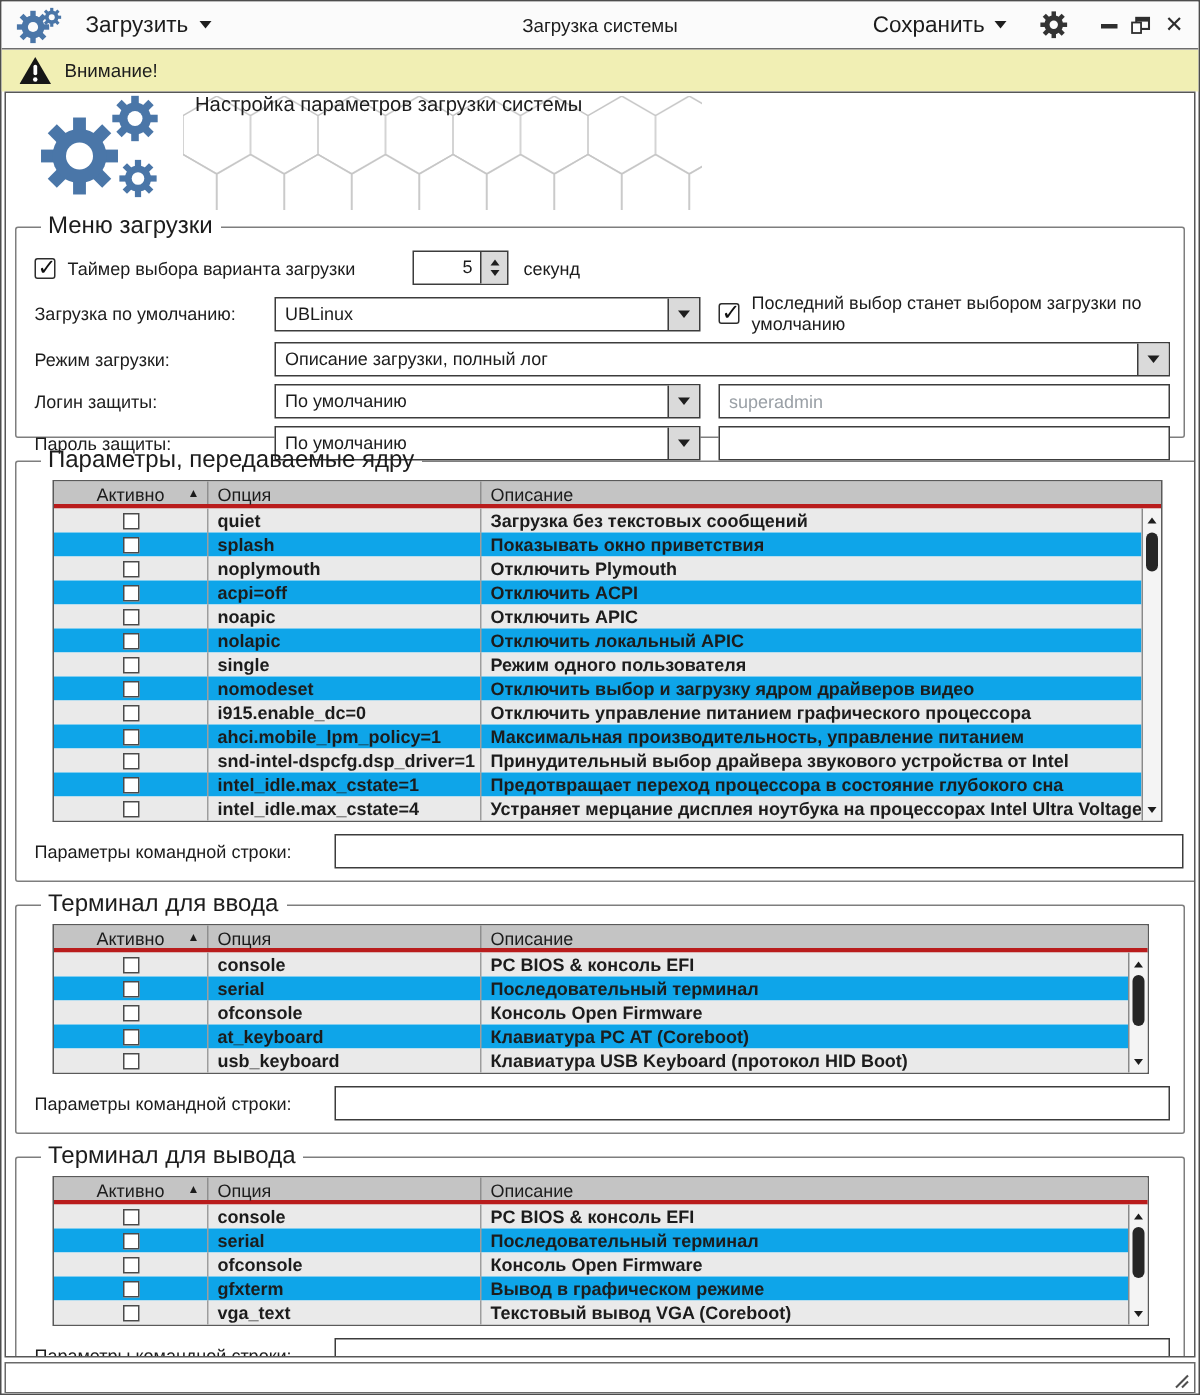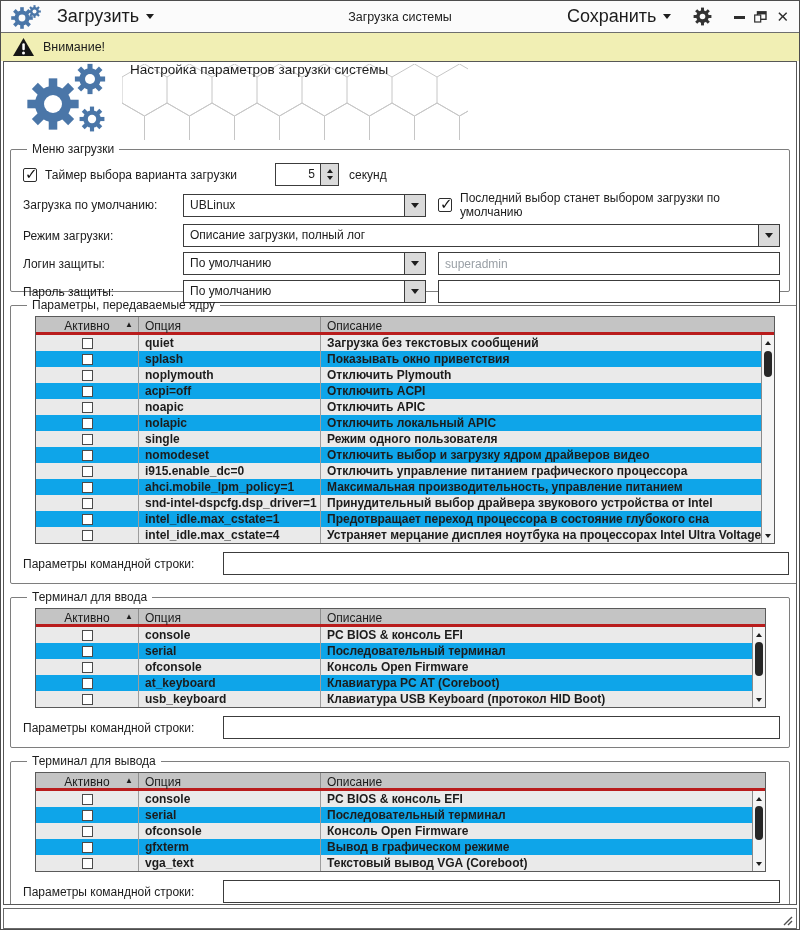--- a/index.html
+++ b/index.html
@@ -6,51 +6,51 @@
   html,body { margin:0; padding:0; }
   body {
     width:800px; height:930px;
     font-family:"Liberation Sans","DejaVu Sans",sans-serif;
     font-size:12px; color:#1c1c1c; background:#fff;
     border:1px solid #4d4d4d; overflow:hidden; position:relative;
   }
   
   .topbar { height:32px; background:#fbfbfb; border-bottom:1px solid #6e6e6e;
             display:flex; align-items:center; padding:0 10px; gap:10px; position:relative; }
-  .tb-btn { display:flex; align-items:center; gap:7px; padding:4px 6px; cursor:default; font-size:18px; }
+  .tb-btn { display:flex; align-items:center; gap:7px; padding:4px 6px; cursor:default; font-size:15px; }
   .arr-down { width:0; height:0; border-left:4.5px solid transparent; border-right:4.5px solid transparent; border-top:5.5px solid #1e1e1e; }
   .topbar-title { position:absolute; left:0; right:0; text-align:center; font-size:12.5px; pointer-events:none; }
   .tb-right { margin-left:auto; display:flex; align-items:center; gap:16px; z-index:1; }
   .winbtns { display:flex; align-items:center; gap:9px; margin-left:6px; }
   .ic-min { width:11px; height:2.5px; background:#2e2e2e; display:inline-block; margin-top:2px; }
   .ic-close { font-size:15px; color:#2e2e2e; line-height:1; }
   
   .warnbar { height:28px; background:#f1efb4; display:flex; align-items:center; gap:9px; padding:0 2px 0 12px; }
   .warnbar .wtext { font-size:12.5px; }
   
   .panel { margin:0 2px; border:1px solid #575757; height:844px; background:#fff; overflow:hidden; }
   
   .hdr { height:80px; position:relative; display:flex; }
   .hdr .logo { margin-left:16px; flex:0 0 auto; z-index:1; }
   .hex-bg { position:absolute; left:118px; top:2px; }
   .hdr-title { position:relative; z-index:1; margin-left:18px; font-size:13.5px; }
   
   fieldset { border:1px solid #7e7e7e; border-radius:2px; margin:0 6px 6px 6px;
              padding:2px 9px 8px 12px; }
-  legend { font-size:12px; padding:0 5px; margin-left:4px; }
+  legend { font-size:16px; padding:0 5px; margin-left:4px; }
   
   .frow { display:flex; align-items:center; margin:5px 0; min-height:23px; }
   .flabel { width:160px; flex:0 0 auto; }
   .cbx { width:14px; height:14px; border:1px solid #2d2d2d; border-radius:2px; background:#fff; position:relative; flex:0 0 auto; }
   .cbx.checked::after { content:"✓"; position:absolute; left:1px; top:-4px; font-size:15px; font-weight:bold; color:#101010; }
   .cb-lab { margin-left:8px; }
   .combo { display:flex; align-items:stretch; border:1px solid #3c3c3c; background:#fff; height:23px; }
   .combo-val { flex:1; padding:3px 6px; white-space:nowrap; overflow:hidden; }
   .combo-btn { width:21px; border-left:1px solid #3c3c3c; background:#dadada; display:flex; align-items:center; justify-content:center; }
-  .w243 { width:243px; flex:0 0 auto; }
+  .w243 { width:284px; flex:0 0 auto; }
   .grow { flex:1; }
   .spin { display:flex; border:1px solid #3c3c3c; height:23px; width:64px; background:#fff; margin-left:4px; flex:0 0 auto; }
   .spin-val { flex:1; text-align:right; padding:3px 5px; }
   .spin-btn { width:18px; border-left:1px solid #3c3c3c; background:#dadada; display:flex; flex-direction:column; align-items:center; justify-content:center; gap:3px; }
   .tri-up { width:0; height:0; border-left:3.5px solid transparent; border-right:3.5px solid transparent; border-bottom:4.5px solid #1e1e1e; }
   .tri-dn { width:0; height:0; border-left:3.5px solid transparent; border-right:3.5px solid transparent; border-top:4.5px solid #1e1e1e; }
   .tinput { border:1px solid #3c3c3c; height:23px; padding:3px 6px; font:inherit; color:#1c1c1c; background:#fff; width:100%; }
   .tinput::placeholder { color:#9aa0a6; opacity:1; }
   .gap12 { width:12px; flex:0 0 auto; }
   

